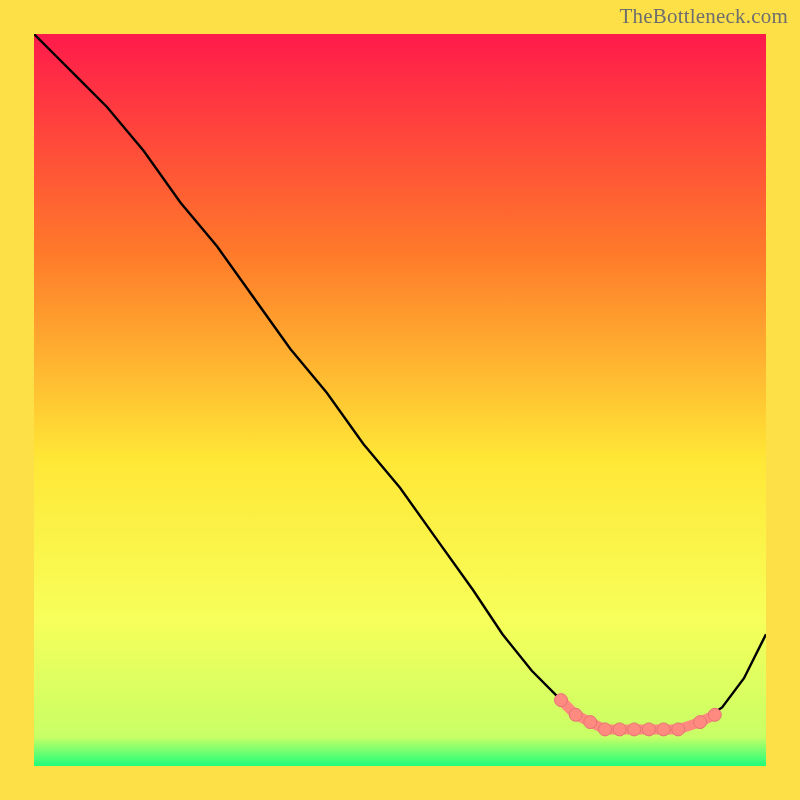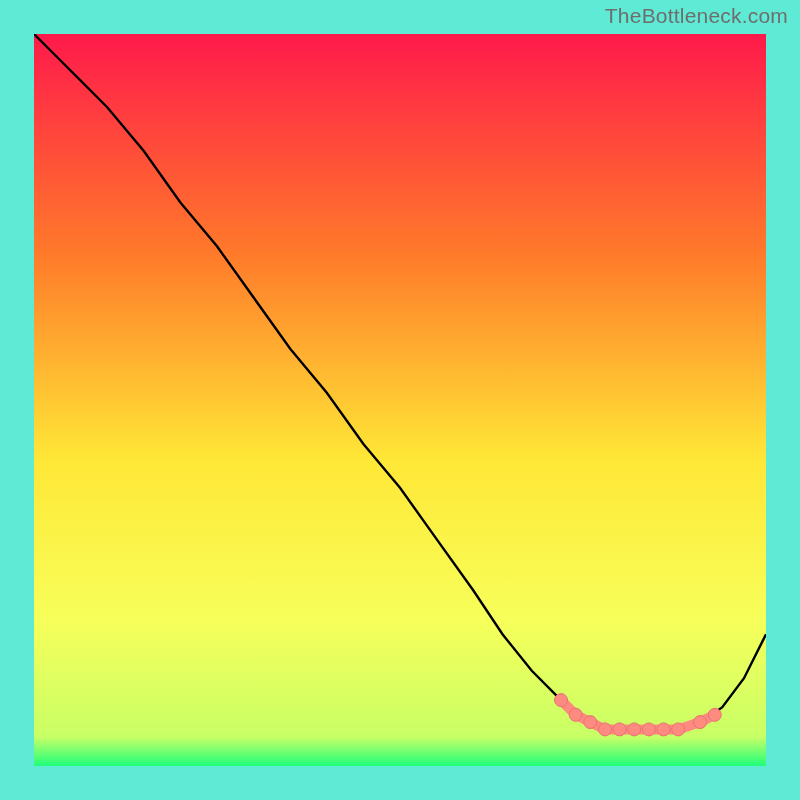--- a/index.html
+++ b/index.html
@@ -8,21 +8,22 @@
     width: 800px;
     height: 800px;
     overflow: hidden;
     background: #000;
     font-family: Arial, Helvetica, sans-serif;
   }
   .frame {
     position: relative;
     width: 800px;
     height: 800px;
-    background: #5eead4;
+    background: #fde047;
+    font-family: Liberation Serif, serif;
   }
   .plot {
     position: absolute;
     left: 34px;
     top: 34px;
     width: 732px;
     height: 732px;
   }
   .watermark {
     position: absolute;

